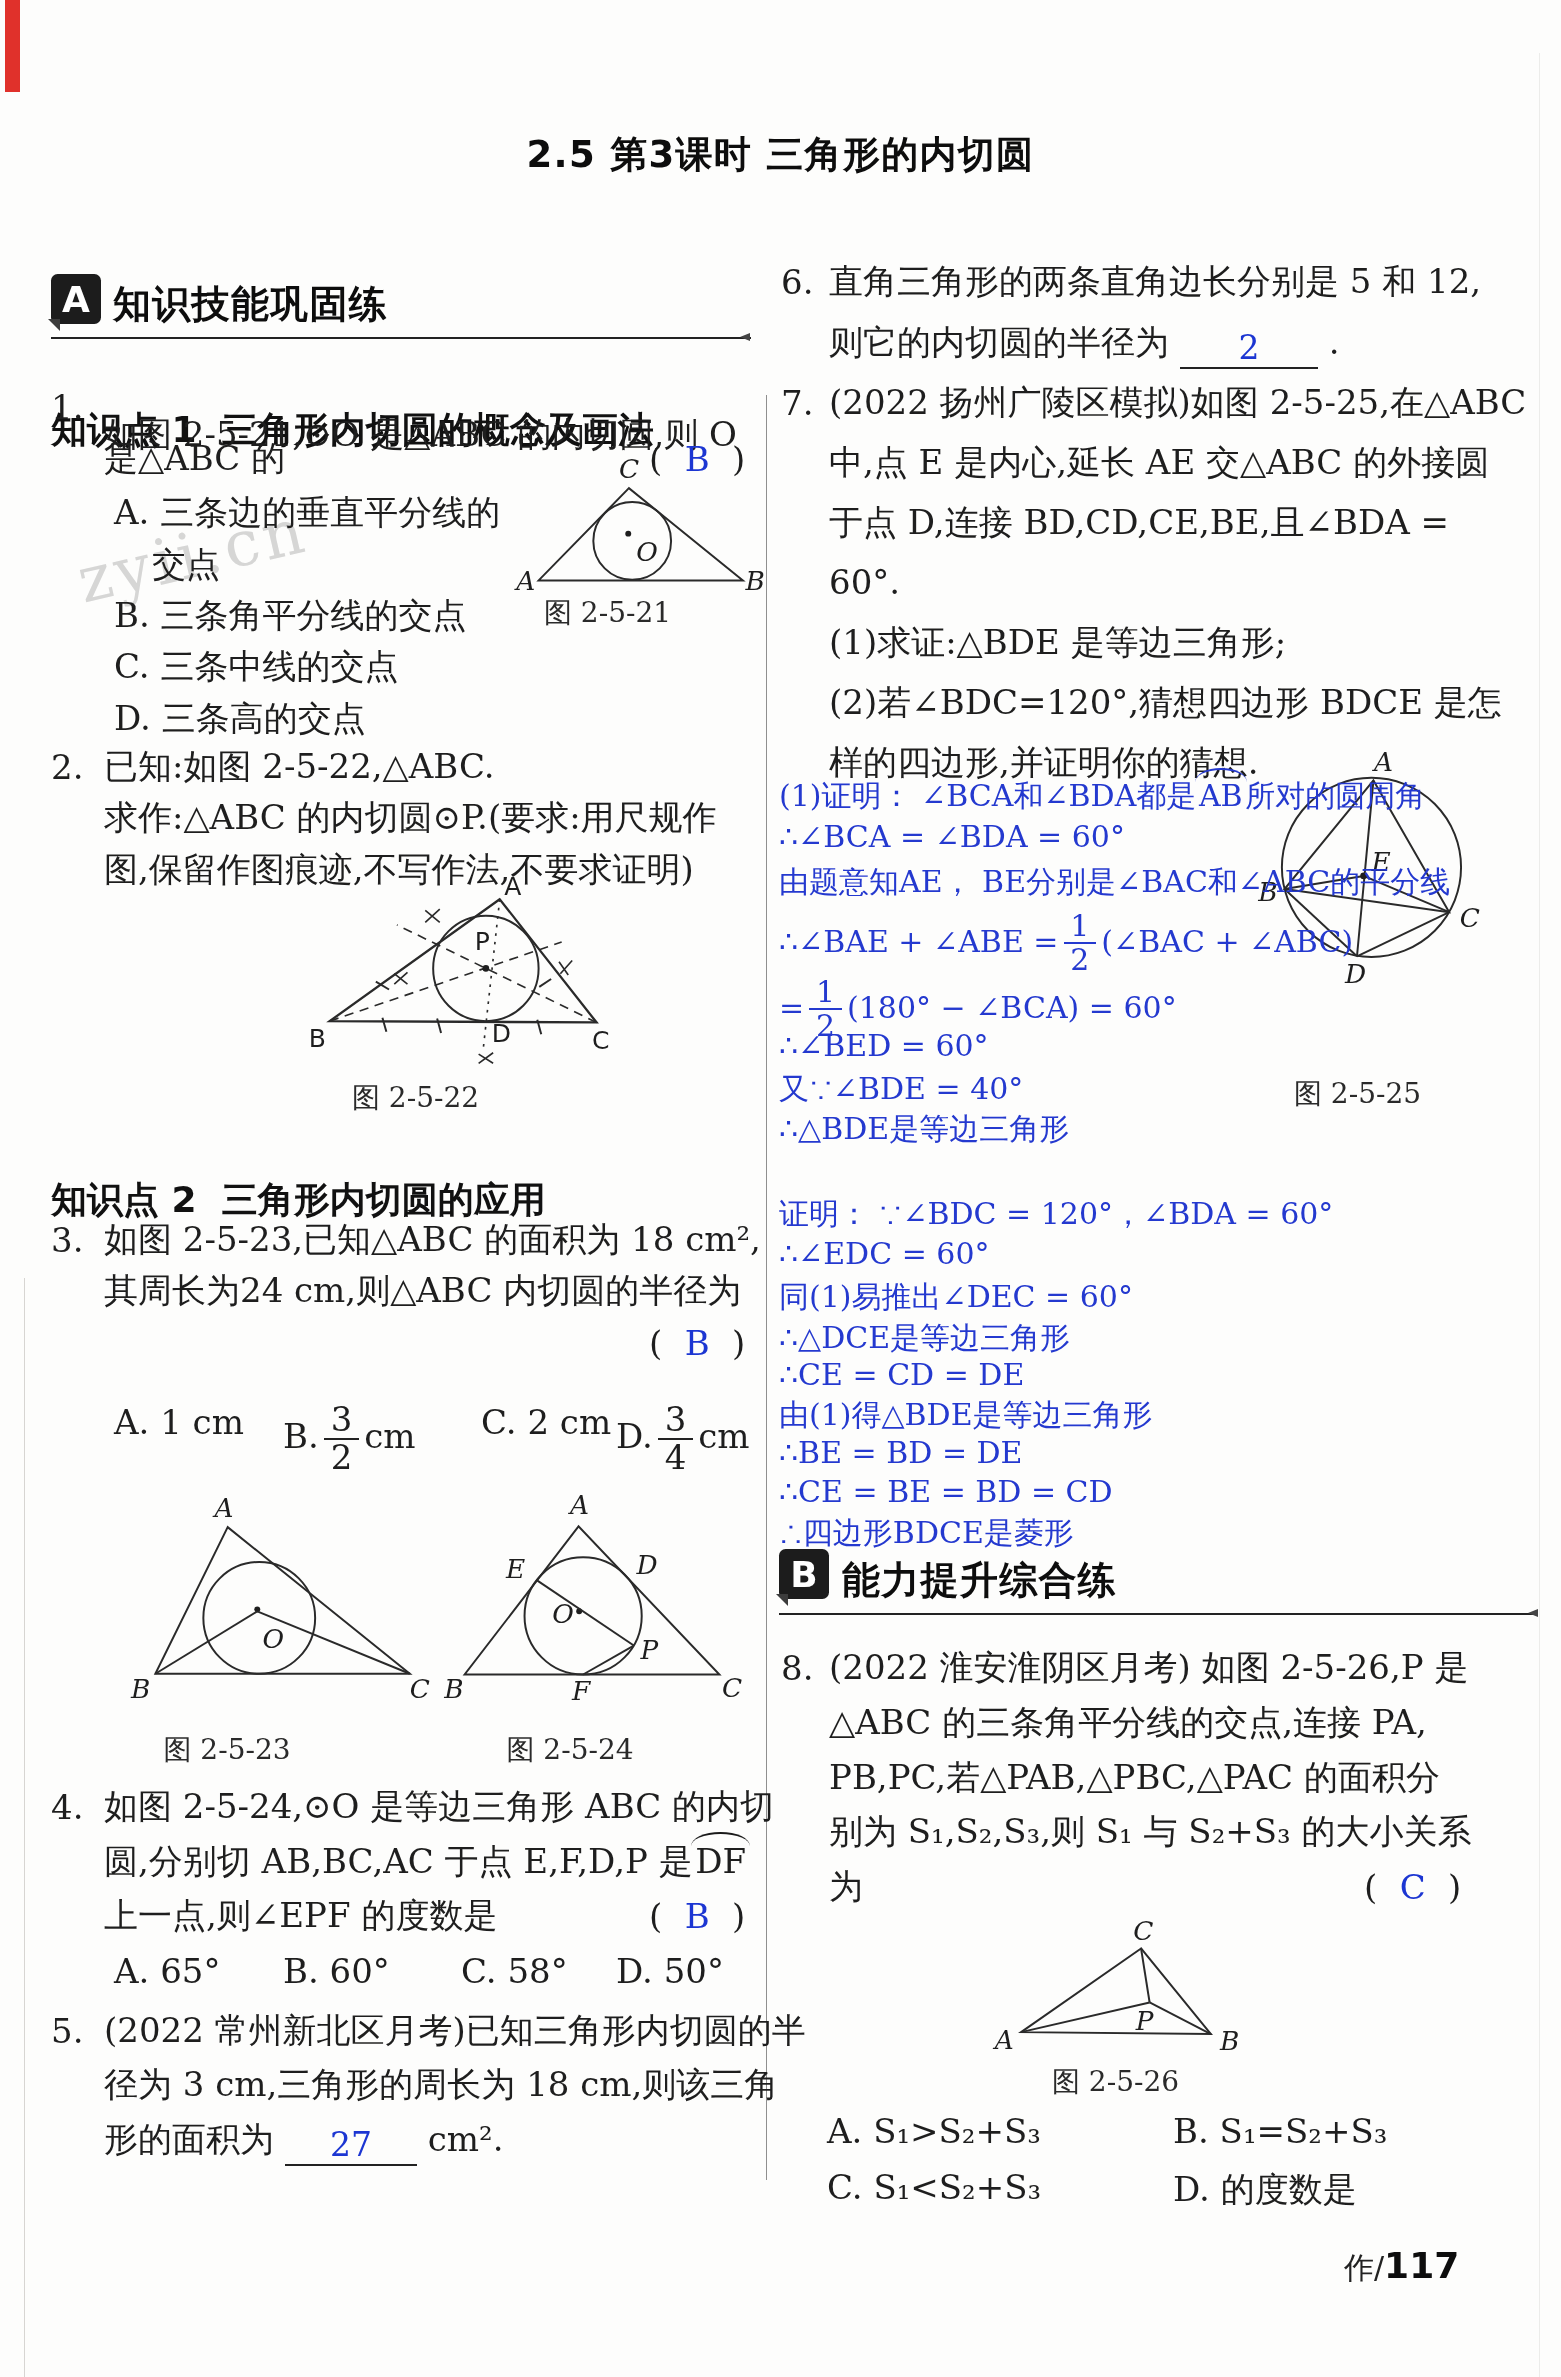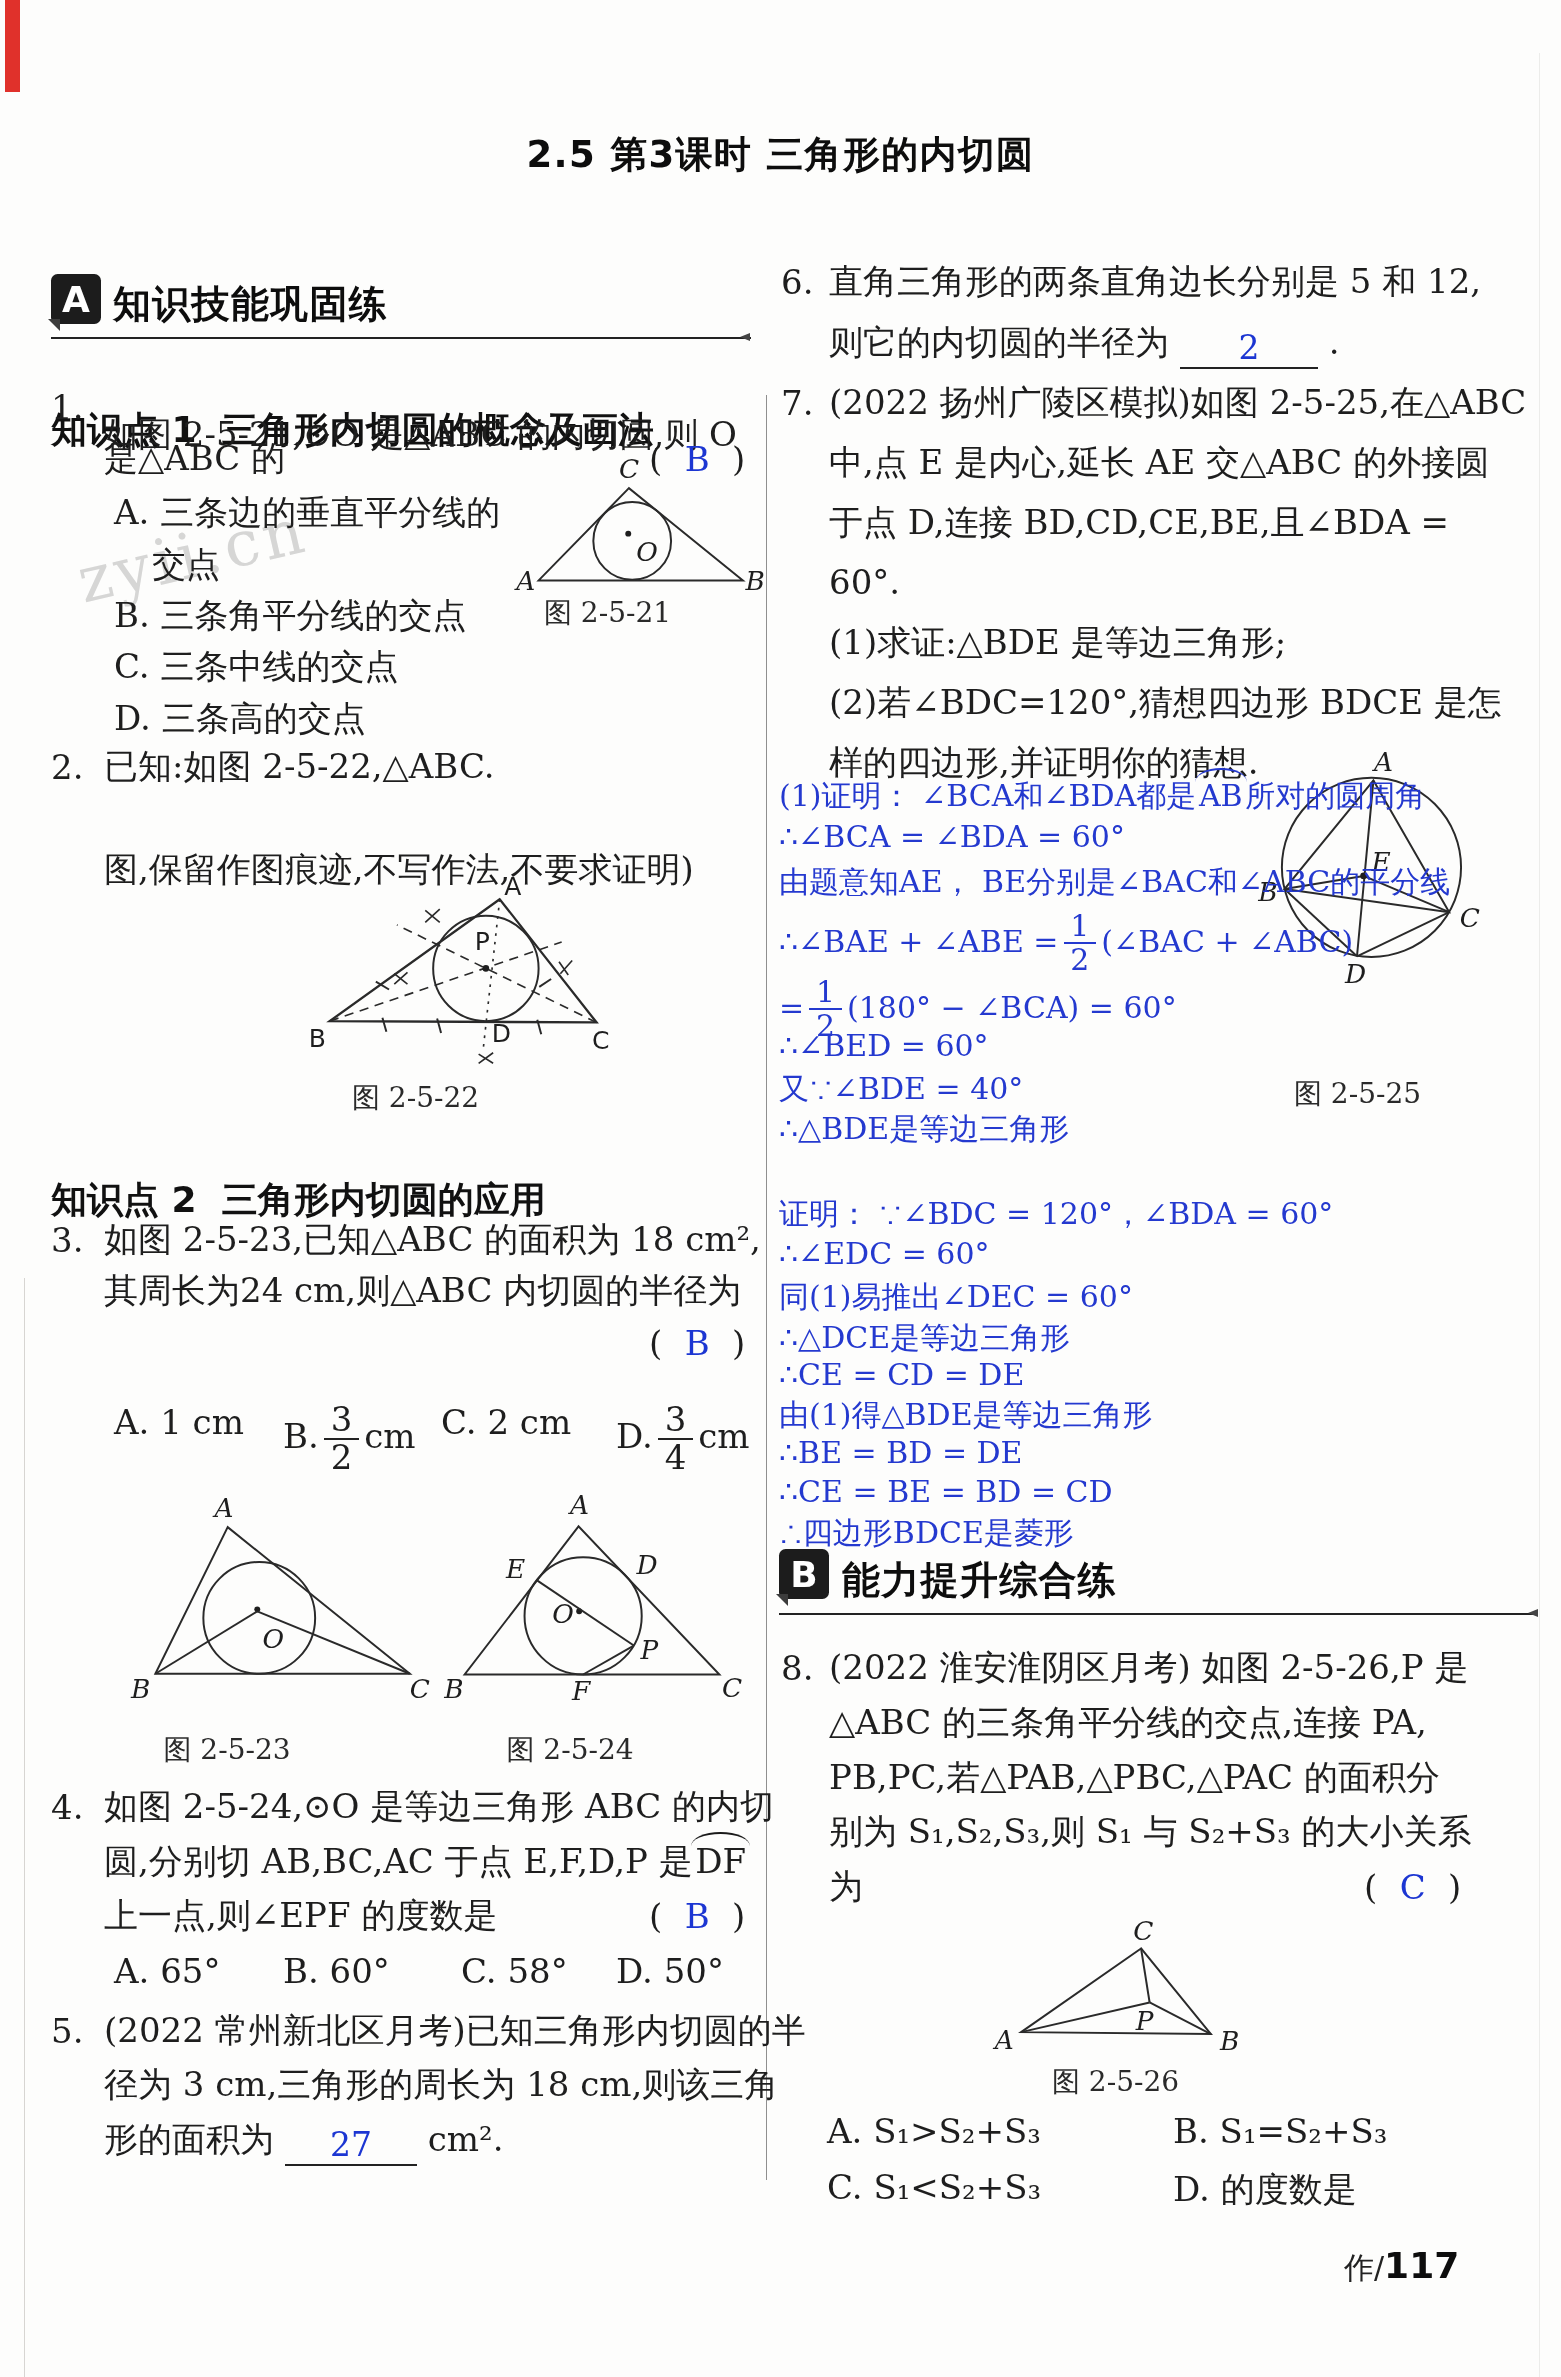--- a/index.html
+++ b/index.html
@@ -106,20 +106,21 @@
     <circle cx="184" cy="119" r="4.5" fill="#1e1e1e"></circle>
     <text x="170" y="35">C</text>
     <text x="14" y="205">A</text>
     <text x="362" y="205">B</text>
     <text x="196" y="160">O</text>
   </svg>
   <div class="caption" style="left:492px;top:594px;width:231px;">图 2-5-21</div>
 
   <div class="qnum" style="left:51px;top:747px;">2.</div>
   <div class="ln" style="left:104px;top:747px;">已知:如图 2-5-22,△ABC.</div>
+  <div class="ln" style="left:104px;top:798px;">求作:△ABC 的内切圆⊙P.(要求:用尺规作</div>
   <div class="ln" style="left:104px;top:850px;">图,保留作图痕迹,不写作法,不要求证明)</div>
 
   <svg style="left:277px;top:876px;" width="369" height="198" viewBox="0 0 560 300">
     <polygon points="338,35 80,220 485,222" fill="none" stroke="#2a2a2a" stroke-width="3.5"></polygon>
     <circle cx="317" cy="140" r="80" fill="none" stroke="#2a2a2a" stroke-width="3"></circle>
 
     <line x1="338" y1="35" x2="313" y2="262" stroke="#2a2a2a" stroke-width="2.5" stroke-dasharray="4 9"></line>
     <line x1="80" y1="220" x2="432" y2="100" stroke="#2a2a2a" stroke-width="2.5" stroke-dasharray="14 10"></line>
     <line x1="485" y1="222" x2="182" y2="74" stroke="#2a2a2a" stroke-width="2.5" stroke-dasharray="14 10"></line>
     <circle cx="317" cy="140" r="5" fill="#1e1e1e"></circle>
@@ -150,21 +151,21 @@
   <div class="ln" style="left:104px;top:1271px;">其周长为24 cm,则△ABC 内切圆的半径为</div>
   <div class="ansbox" style="left:649px;top:1323px;">
     <span>(</span>
       <span class="blue">B</span>
       <span>)</span>
   </div>
   <div class="ln-opt" style="left:114px;top:1402px;">A. 1 cm</div>
   <div class="ln-opt" style="left:283px;top:1402px;">
     <span>B.</span><span class="frac"><span class="fn">3</span><span class="fd">2</span></span><span>cm</span>
   </div>
-  <div class="ln-opt" style="left:441px;top:1402px;">C. 2 cm</div>
+  <div class="ln-opt" style="left:481px;top:1402px;">C. 2 cm</div>
   <div class="ln-opt" style="left:616px;top:1402px;">
     <span>D.</span><span class="frac"><span class="fn">3</span><span class="fd">4</span></span><span>cm</span>
   </div>
 
   <svg style="left:119px;top:1489px;" width="316" height="217" viewBox="0 0 480 330">
     <polygon points="165,58 55,281 442,281" fill="none" stroke="#2a2a2a" stroke-width="3"></polygon>
     <circle cx="213" cy="196" r="85" fill="none" stroke="#2a2a2a" stroke-width="3"></circle>
     <circle cx="210" cy="183" r="4.5" fill="#1e1e1e"></circle>
     <line x1="210" y1="186" x2="55" y2="281" stroke="#2a2a2a" stroke-width="3"></line>
     <line x1="210" y1="186" x2="442" y2="281" stroke="#2a2a2a" stroke-width="3"></line>

